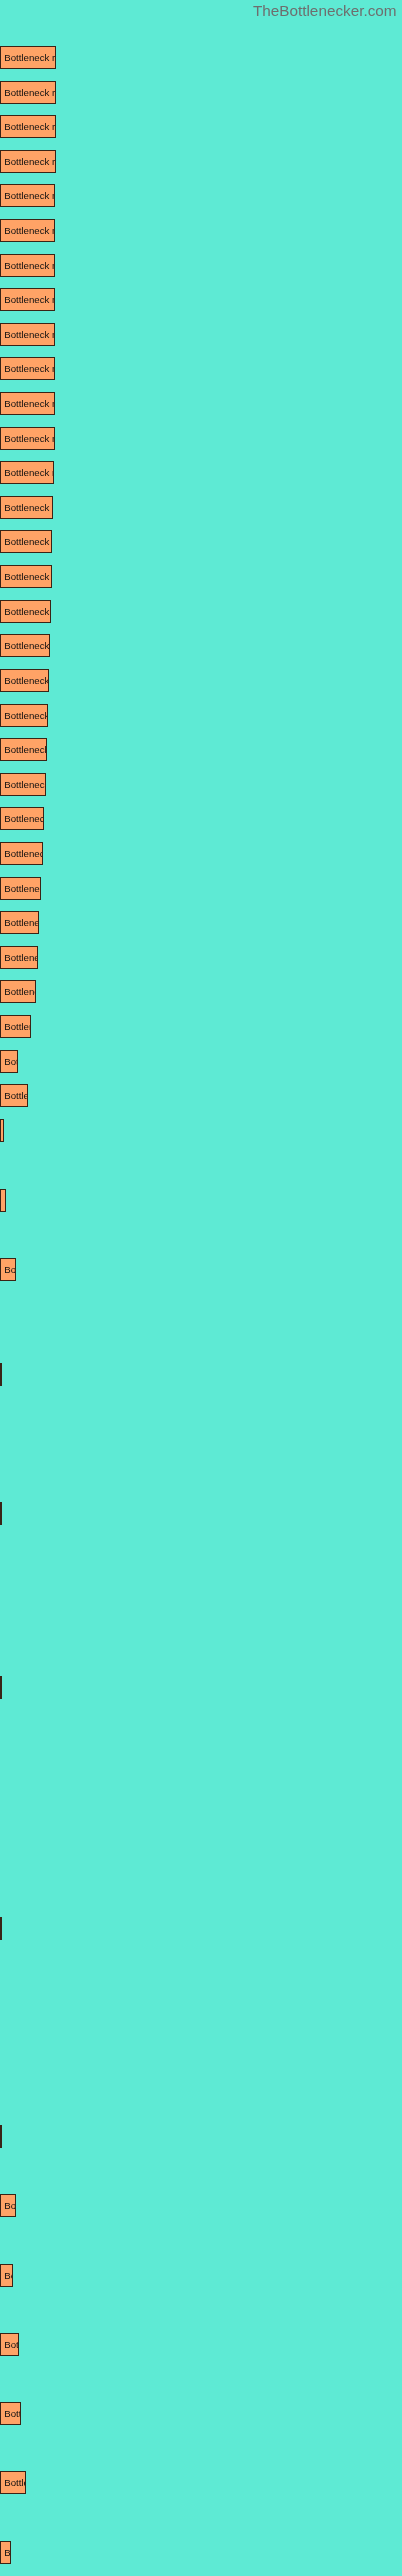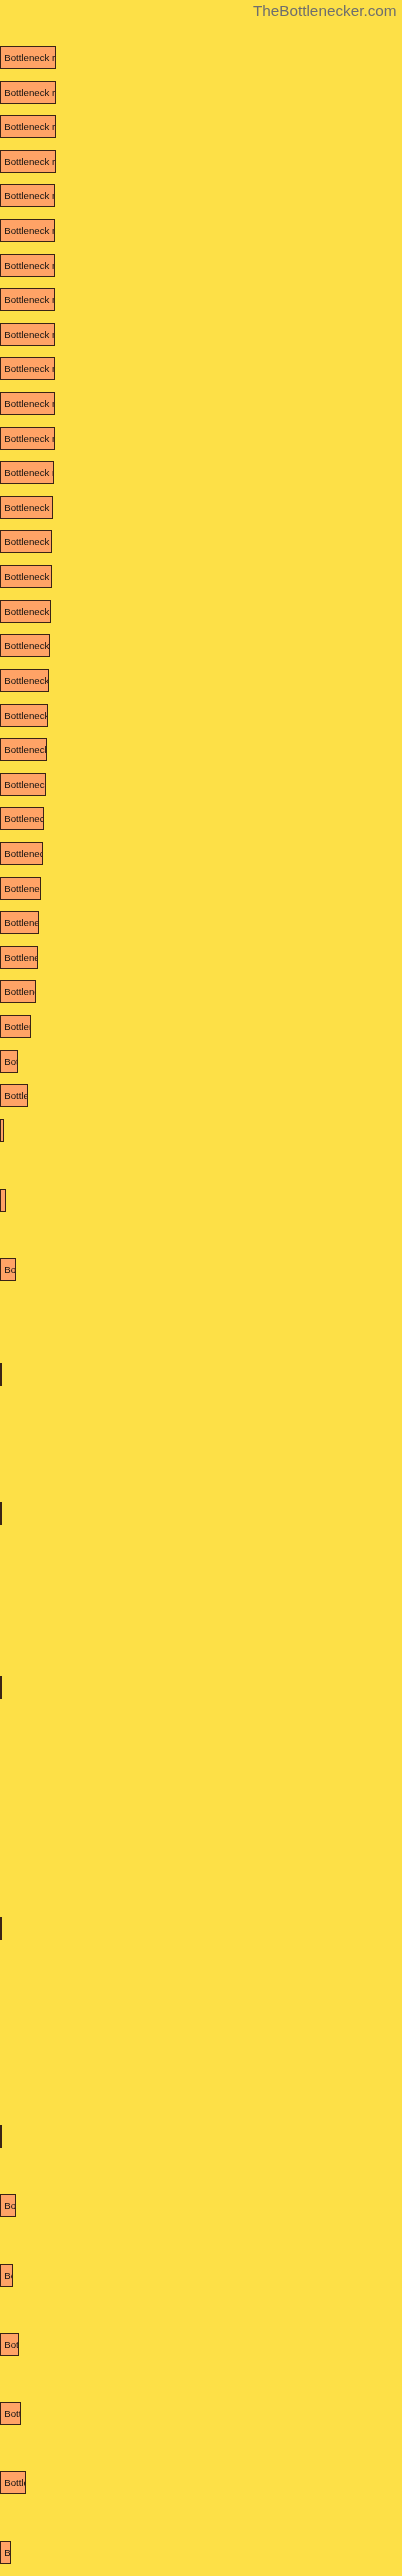--- a/index.html
+++ b/index.html
@@ -13,21 +13,21 @@
     position: relative;
     font-family: "Liberation Sans", sans-serif;
     overflow: hidden;
   }
   #chart-root {
     position: absolute;
     left: 0;
     top: 0;
     width: 403px;
     height: 2576px;
-    background: #fde047;
+    background: #5eead4;
   }
   .site-title {
     position: absolute;
     right: 6.4px;
     top: 1.6px;
     font-size: 15.3px;
     color: #6e6e6e;
     font-family: "Liberation Sans", sans-serif;
     letter-spacing: 0px;
     white-space: nowrap;

